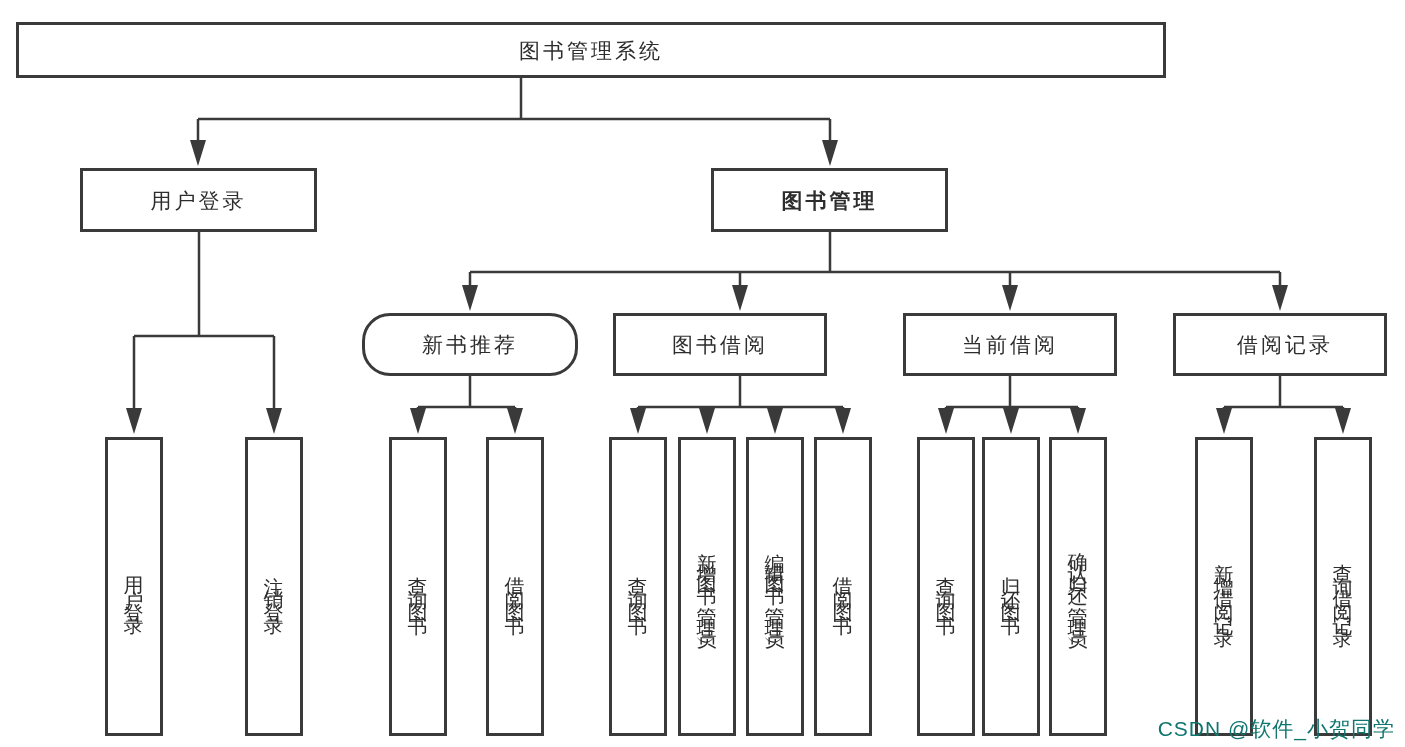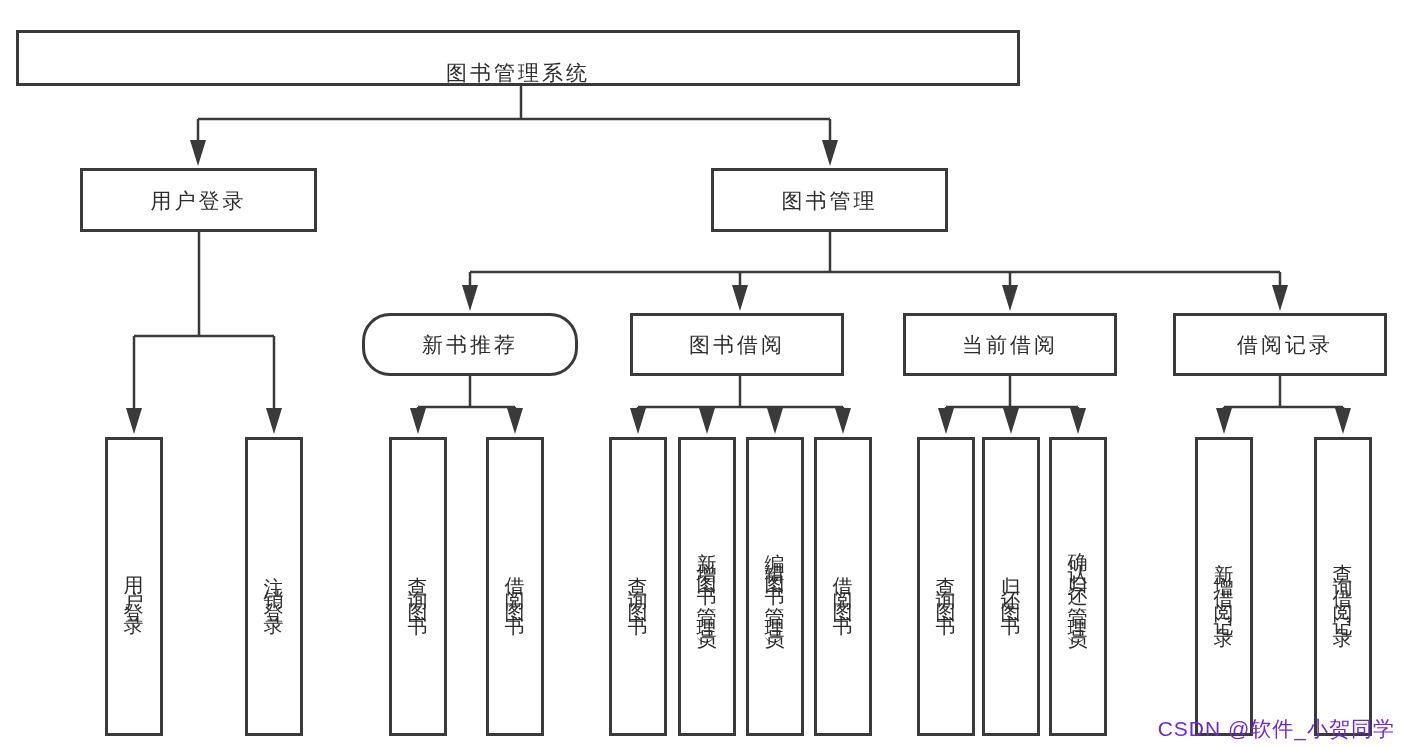--- a/index.html
+++ b/index.html
@@ -13,21 +13,21 @@
     border:3px solid #3a3a3a;display:flex;align-items:center;justify-content:center;
   }
   .hbox span{font-size:21px;letter-spacing:3px;white-space:nowrap;line-height:1;}
   .vbox{top:437px;height:299px;width:58px;}
   .vbox span{
     writing-mode:vertical-rl;text-orientation:mixed;
     font-size:20px;letter-spacing:13px;line-height:1;white-space:nowrap;
   }
   .vbox span.tight{letter-spacing:11px;}
   #watermark{
-    position:absolute;right:10px;bottom:4px;color:#6d28d9;
+    position:absolute;right:10px;bottom:4px;color:#0f766e;
     font-size:21px;letter-spacing:1px;white-space:nowrap;
   }
 </style>
 </head>
 <body>
 
 <div id="stage">
 
   <svg id="connectors" viewBox="0 0 1405 747" xmlns="http://www.w3.org/2000/svg">
     <g stroke="#3a3a3a" stroke-width="2.5" fill="none">
@@ -54,35 +54,35 @@
       M699 408 L715 408 L707 434 Z
       M767 408 L783 408 L775 434 Z
       M835 408 L851 408 L843 434 Z
       M938 408 L954 408 L946 434 Z
       M1003 408 L1019 408 L1011 434 Z
       M1070 408 L1086 408 L1078 434 Z
       M1216 408 L1232 408 L1224 434 Z
       M1335 408 L1351 408 L1343 434 Z"></path>
   </svg>
 
-  <div class="hbox" style="left:16px;top:30px;width:1004px;height:56px;align-items:flex-end;">
+  <div class="hbox" style="left:16px;top:22px;width:1150px;height:56px;">
     <span>图书管理系统</span>
   </div>
 
   <div class="hbox" style="left:80px;top:168px;width:237px;height:64px;">
     <span>用户登录</span>
   </div>
-  <div class="hbox" style="left:711px;top:168px;width:237px;height:64px;">
+  <div class="hbox" style="left:711px;top:168px;width:237px;height:64px;font-weight:bold;">
     <span>图书管理</span>
   </div>
 
   <div class="hbox" style="left:362px;top:313px;width:216px;height:63px;border-radius:28px;">
     <span>新书推荐</span>
   </div>
-  <div class="hbox" style="left:630px;top:313px;width:214px;height:63px;">
+  <div class="hbox" style="left:613px;top:313px;width:214px;height:63px;">
     <span>图书借阅</span>
   </div>
   <div class="hbox" style="left:903px;top:313px;width:214px;height:63px;text-align:center;">
     <span>当前借阅</span>
   </div>
   <div class="hbox" style="left:1173px;top:313px;width:214px;height:63px;padding-left:10px;">
     <span>借阅记录</span>
   </div>
 
   <div class="vbox" style="left:105px;">

